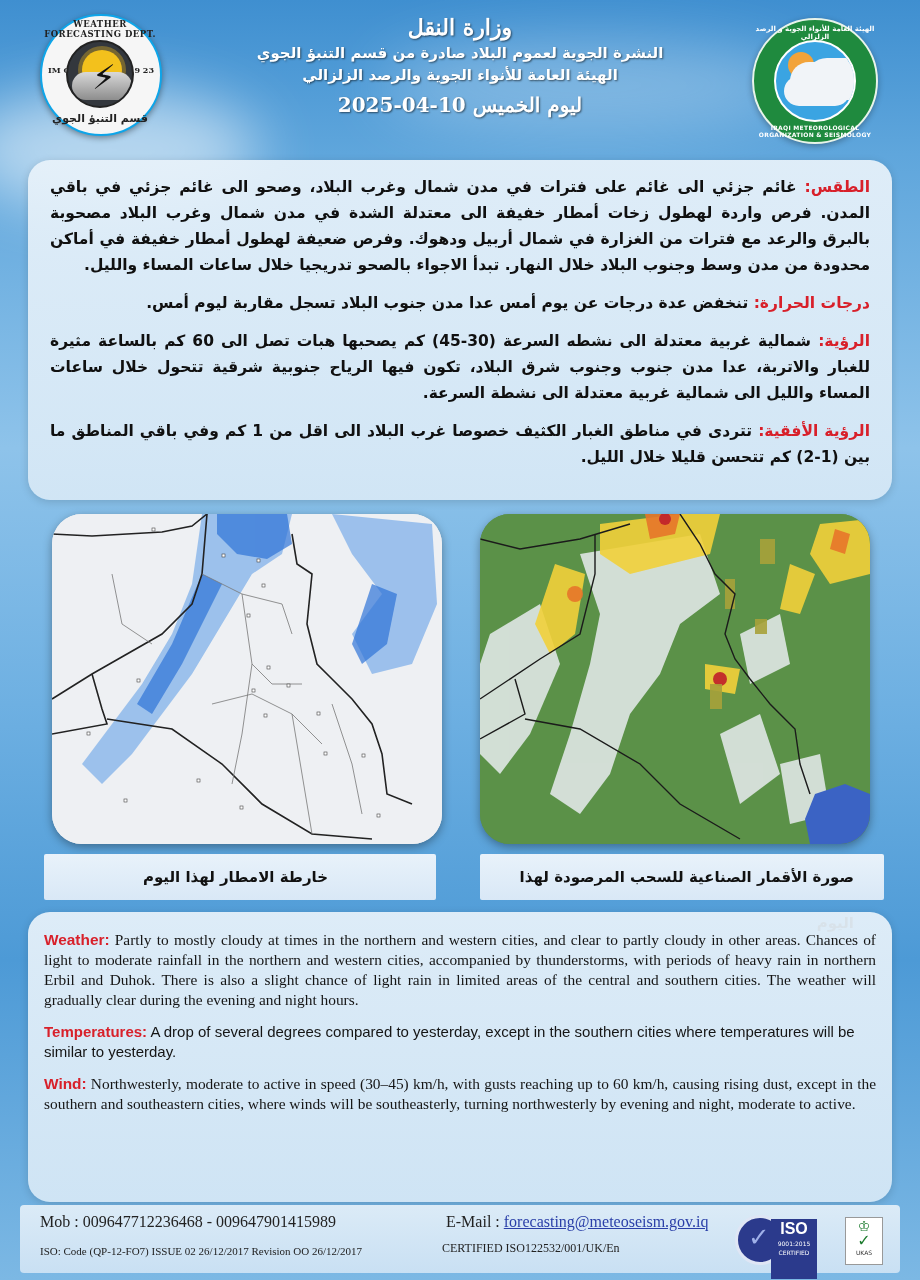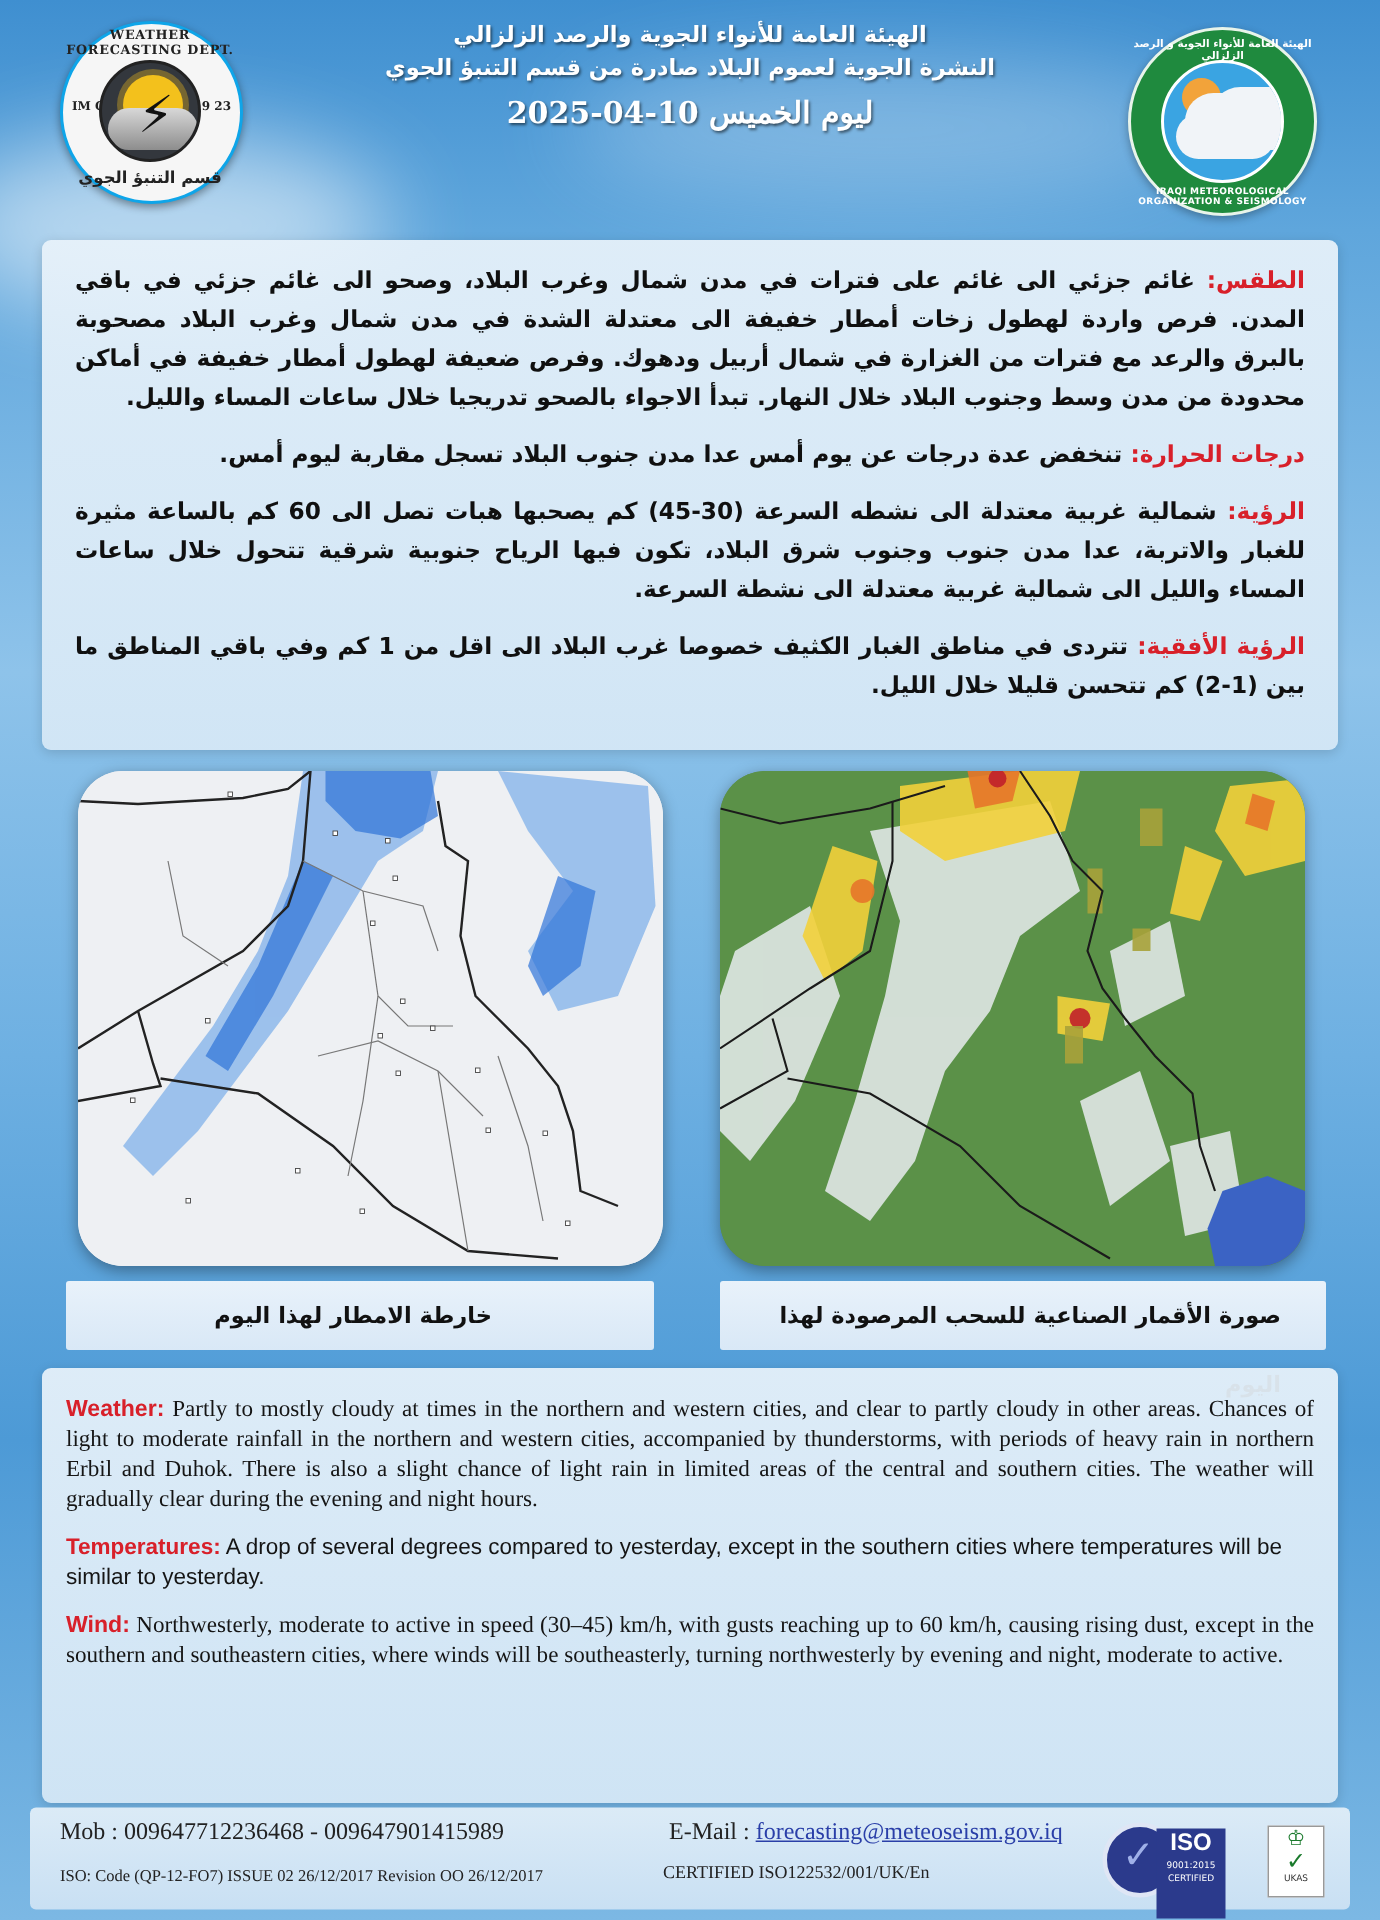--- a/index.html
+++ b/index.html
@@ -30,21 +30,21 @@
   .logo-left .side-r { position: absolute; right: 6px; top: 50px; font-family: "DejaVu Serif", serif; font-size: 8px; font-weight: bold; color: #222; line-height: 9px; }
 
   .logo-right { left: 752px; top: 18px; width: 126px; height: 126px; background: #1f8a3e; border: 2px solid #e8f4ea; box-shadow: 0 2px 6px rgba(0,0,0,0.3); }
   .logo-right .inner { position: absolute; left: 20px; top: 20px; width: 82px; height: 82px; border-radius: 50%; background: #3aa4e2; border: 2px solid #fff; overflow: hidden; }
   .logo-right .sun { position: absolute; left: 12px; top: 10px; width: 26px; height: 26px; border-radius: 50%; background: #f2a33a; }
   .logo-right .cloud { position: absolute; left: 8px; top: 34px; width: 66px; height: 30px; border-radius: 15px; background: #f1f4f8; box-shadow: 10px -10px 0 4px #f1f4f8, 28px -12px 0 6px #f1f4f8; }
   .logo-right .ring-txt { position: absolute; left: 0; top: 104px; width: 122px; text-align: center; font-size: 6px; font-weight: bold; color: #fff; letter-spacing: 0.3px; }
   .logo-right .ring-ar { position: absolute; left: 0; top: 5px; width: 122px; text-align: center; font-size: 7px; font-weight: bold; color: #fff; direction: rtl; }
 
   
-  .panel { position: absolute; border-radius: 6px; background: linear-gradient(180deg, rgba(232,242,250,0.93), rgba(214,232,246,0.93)); box-shadow: 0 2px 8px rgba(0,0,0,0.15); }
+  .panel { position: absolute; border-radius: 22px; background: linear-gradient(180deg, rgba(232,242,250,0.93), rgba(214,232,246,0.93)); box-shadow: 0 2px 8px rgba(0,0,0,0.15); }
   .panel-ar { left: 28px; top: 160px; width: 864px; height: 340px; padding: 14px 22px 0 22px; direction: rtl; text-align: justify; }
   .ar-para { font-family: "DejaVu Sans", sans-serif; font-weight: bold; font-size: 15.5px; line-height: 26px; color: #101010; margin-bottom: 12px; }
   .ar-label { color: #d8202a; }
 
   
   .map-card { position: absolute; top: 514px; width: 390px; height: 330px; border-radius: 30px; overflow: hidden; box-shadow: 0 3px 10px rgba(0,0,0,0.35); }
   .map-rain { left: 52px; background: #eef0f3; }
   .map-sat { left: 480px; background: #5b9148; }
   .map-card svg { width: 100%; height: 100%; display: block; }
 
@@ -90,22 +90,23 @@
     <div class="side-r">19 23</div>
     <div class="inner">
       <div class="sun"></div>
       <div class="cloud"></div>
       <div class="bolt">⚡</div>
     </div>
     <div class="ring-bottom">قسم التنبؤ الجوي</div>
   </div>
 
   <div class="header-text">
+    <div class="h-ministry">وزارة النقل</div>
+    <div class="h-line">النشرة الجوية لعموم البلاد صادرة من قسم التنبؤ الجوي</div>
     <div class="h-line">الهيئة العامة للأنواء الجوية والرصد الزلزالي</div>
-    <div class="h-line">النشرة الجوية لعموم البلاد صادرة من قسم التنبؤ الجوي</div>
     <div class="h-date">ليوم الخميس 10-04-2025</div>
   </div>
 
   <div class="logo logo-right">
     <div class="ring-ar">الهيئة العامة للأنواء الجوية و الرصد الزلزالي</div>
     <div class="inner">
       <div class="sun"></div>
       <div class="cloud"></div>
     </div>
     <div class="ring-txt">IRAQI METEOROLOGICAL ORGANIZATION &amp; SEISMOLOGY</div>

